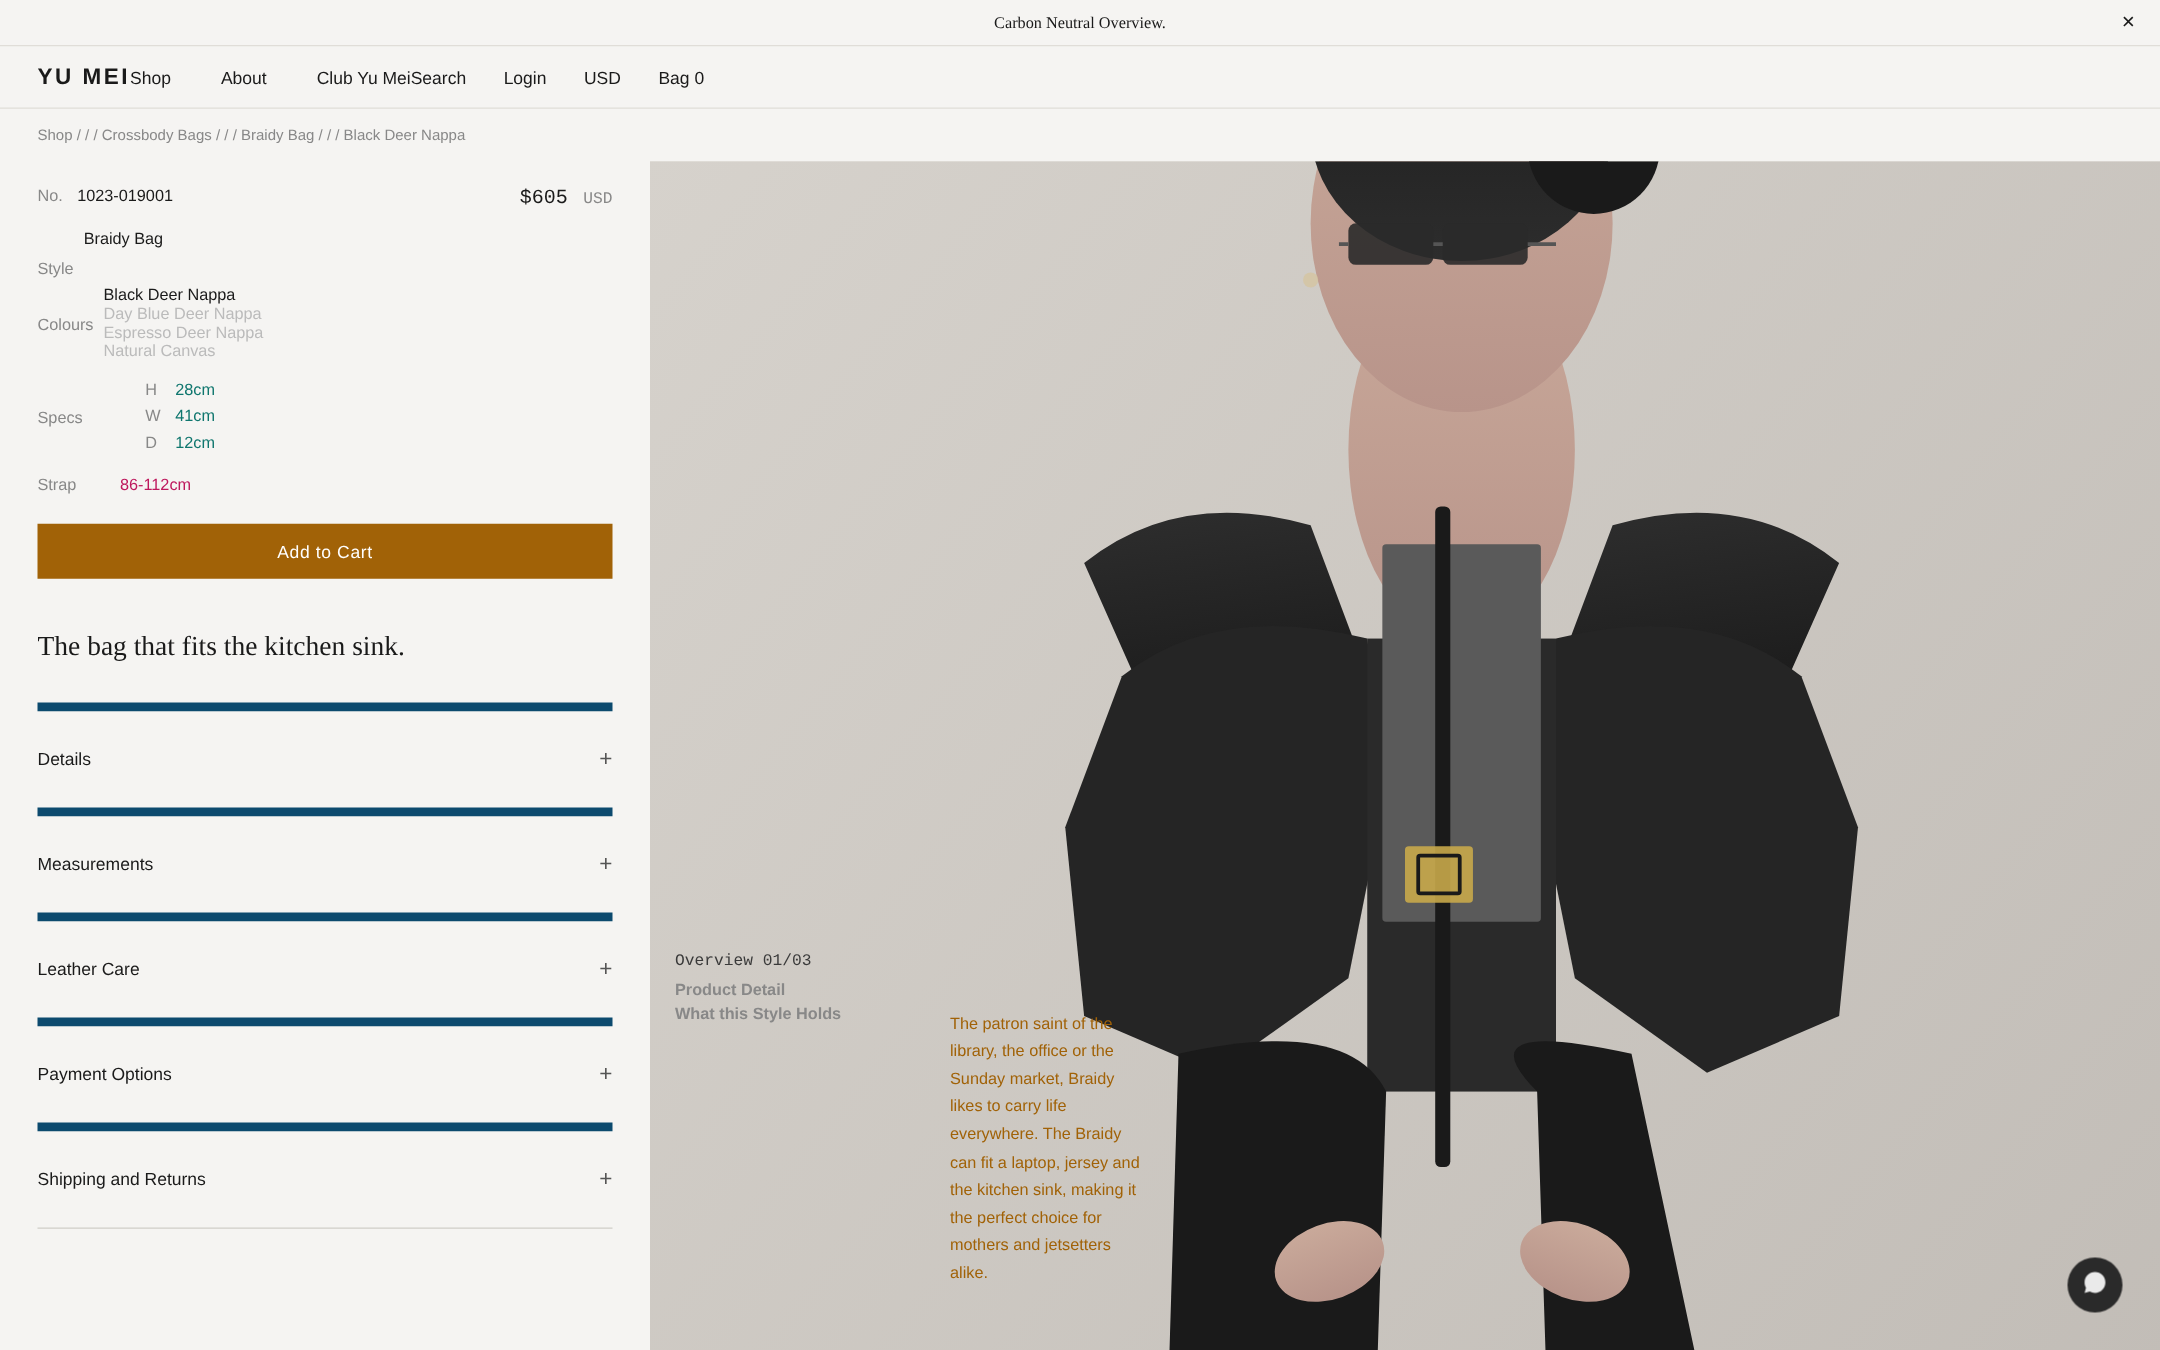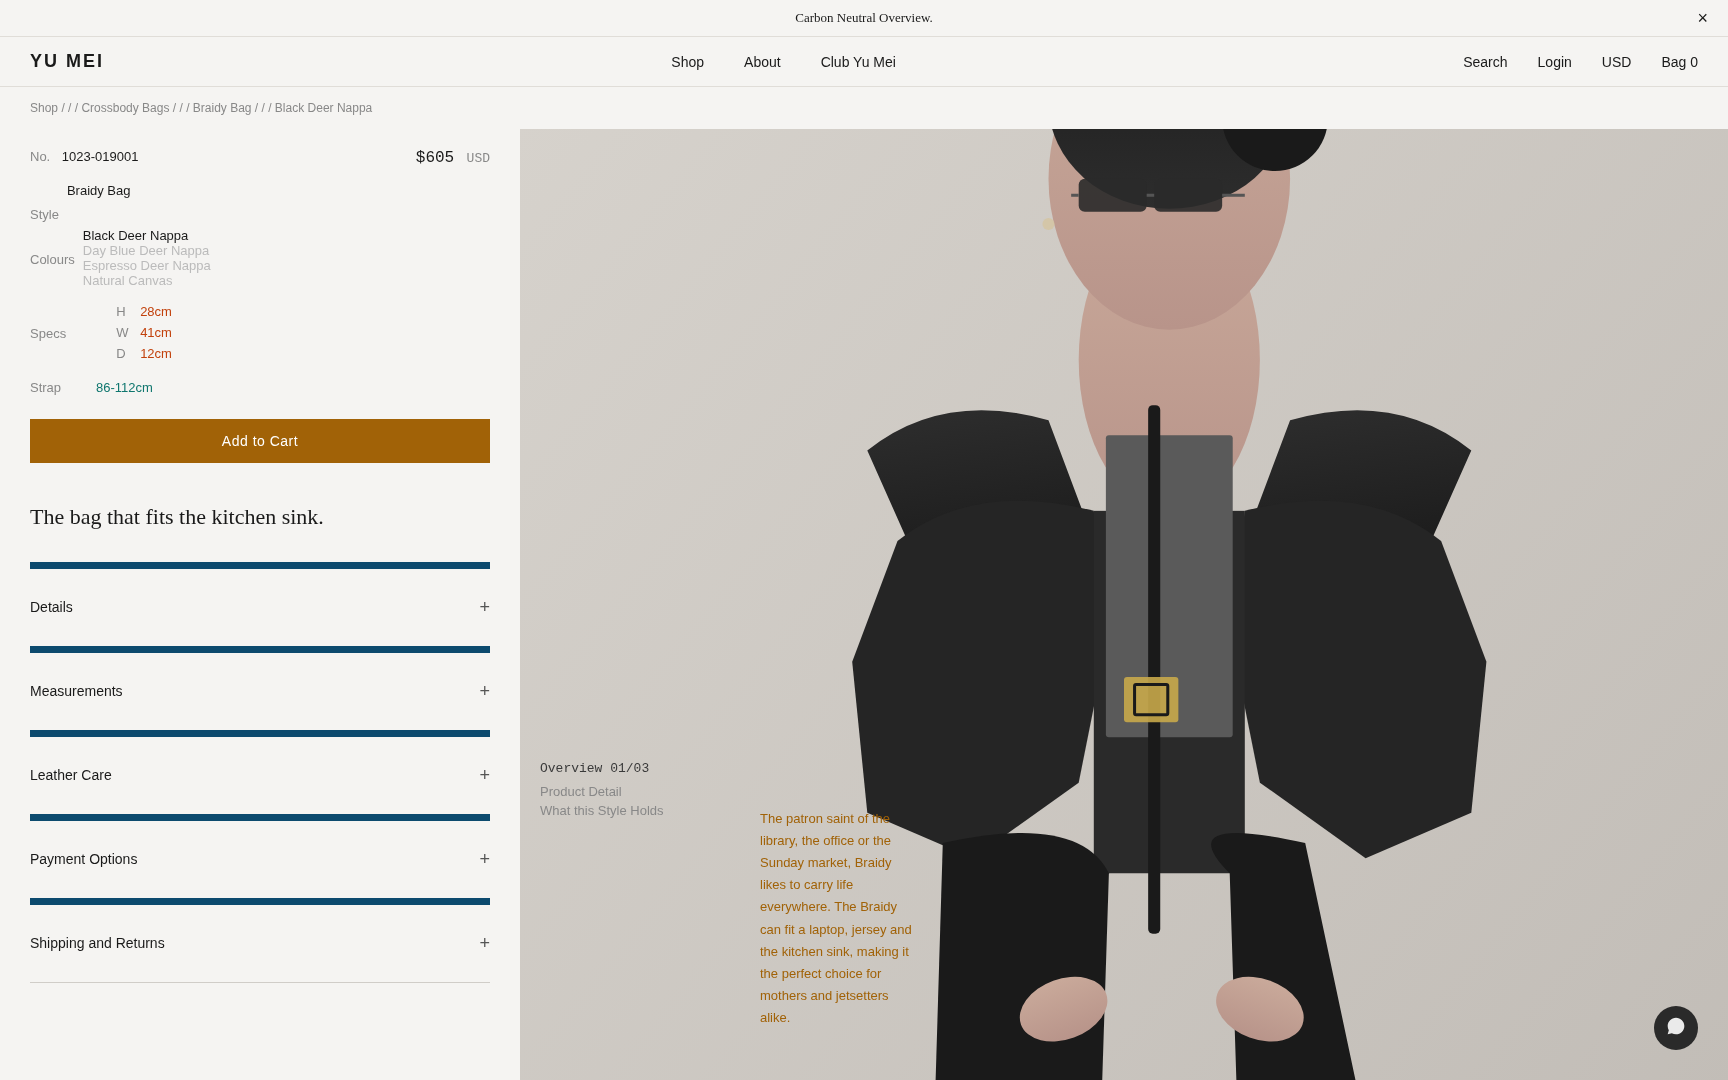--- a/index.html
+++ b/index.html
@@ -24,25 +24,24 @@
       font-size: 18px;
       background: none;
       border: none;
       color: #1a1a1a;
     }
 
     
     nav {
       display: flex;
       align-items: center;
-      justify-content: space-between;
+      justify-content: flex-start;
       padding: 14px 30px;
       background: #f5f4f2;
       border-bottom: 1px solid #e0ddd8;
-      gap: 31px;
     }
     .nav-logo {
       font-size: 18px;
       font-weight: bold;
       letter-spacing: 2px;
       font-family: sans-serif;
       text-transform: uppercase;
     }
     .nav-left {
       display: flex;
@@ -111,32 +110,32 @@
       margin-left: 50px;
     }
     .spec-row {
       display: flex;
       gap: 8px;
       font-family: sans-serif;
       font-size: 13px;
       line-height: 1.6;
     }
     .spec-dim { color: #888; width: 16px; }
-    .spec-val { color: #c2410c; }
+    .spec-val { color: #0f766e; }
 
     .strap-section {
       display: flex;
       gap: 16px;
       margin-top: 14px;
       margin-bottom: 24px;
       font-family: sans-serif;
       font-size: 13px;
     }
     .strap-label { color: #888; width: 50px; }
-    .strap-value { color: #0f766e; }
+    .strap-value { color: #be185d; }
 
     .add-to-cart-btn {
       width: 100%;
       padding: 14px;
       background: #a16207;
       color: #fff;
       border: none;
       font-size: 14px;
       font-family: sans-serif;
       cursor: pointer;
@@ -201,20 +200,21 @@
       font-size: 13px;
       color: #3a3a3a;
       margin-bottom: 8px;
     }
     .image-nav-item {
       font-family: sans-serif;
       font-size: 13px;
       color: #888;
       cursor: pointer;
       margin-bottom: 4px;
+      font-weight: bold;
     }
 
     .description-block {
       position: absolute;
       bottom: 30px;
       left: 220px;
       right: 20px;
       max-width: 200px;
       font-family: sans-serif;
       font-size: 13px;

